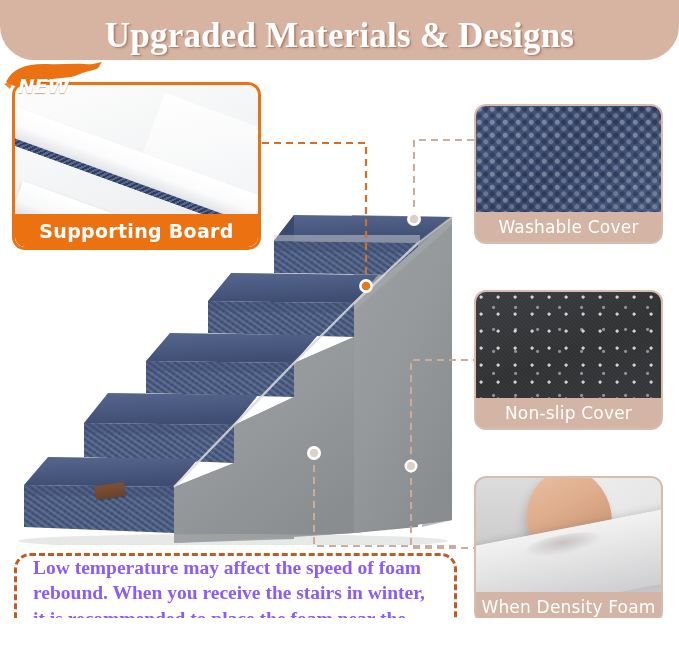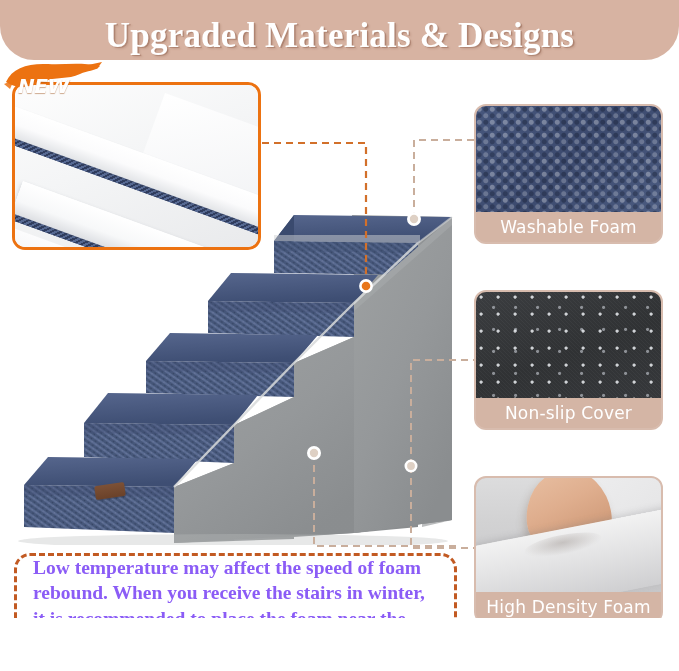--- a/index.html
+++ b/index.html
@@ -415,39 +415,42 @@
 
   <div class="inset-board">
     <div class="board-photo">
       <div class="slab slab-top-right"></div>
       <div class="slab slab-a-edge"></div>
       <div class="slab slab-a"></div>
       <div class="slab slab-c"></div>
       <div class="slab slab-b-edge"></div>
       <div class="slab slab-b"></div>
     </div>
+    <div class="inset-caption">
+      <span class="inset-caption-text">Supporting Board</span>
+    </div>
   </div>
 
   <div class="new-badge">
     <svg width="104" height="34" viewBox="0 0 104 34" aria-hidden="true">
       <path d="M4,22 C10,8 26,3 46,4 C62,5 78,2 98,6 C92,12 86,10 78,14
                C66,20 54,16 40,22 C28,27 16,30 4,22 Z" fill="#ec7211"></path>
       <path d="M86,5 L100,2 L95,9 Z" fill="#ec7211"></path>
       <path d="M2,24 L12,20 L8,29 Z" fill="#ec7211" opacity="0.85"></path>
       <rect x="58" y="9" width="7" height="3" fill="#ec7211" opacity="0.7"></rect>
     </svg>
     <span class="new-badge-text">NEW</span>
   </div>
 
   <div class="feature-panel panel-1">
     <div class="panel-photo">
       <div class="tex-fabric"></div>
     </div>
     <div class="panel-caption">
-      <span class="panel-caption-text">Washable Foam</span>
+      <span class="panel-caption-text">Washable Cover</span>
     </div>
   </div>
 
   <div class="feature-panel panel-2">
     <div class="panel-photo">
       <div class="tex-nonslip"></div>
     </div>
     <div class="panel-caption">
       <span class="panel-caption-text">Non-slip Cover</span>
     </div>
@@ -458,21 +461,21 @@
       <div class="tex-foam">
         <div class="foam-back"></div>
         <div class="hand">
           <div class="hand-knuckle"></div>
         </div>
         <div class="foam-slab"></div>
         <div class="foam-dent"></div>
       </div>
     </div>
     <div class="panel-caption">
-      <span class="panel-caption-text">High Density Foam</span>
+      <span class="panel-caption-text">When Density Foam</span>
     </div>
   </div>
 
   <svg class="connectors" viewBox="0 0 679 671" aria-hidden="true">
 
     <polyline points="262,143 366,143 366,286" fill="none" stroke="#d2702a" stroke-width="2.2" stroke-dasharray="7,5"></polyline>
 
     <polyline points="414,219 414,140 474,140" fill="none" stroke="#c9ae9c" stroke-width="2" stroke-dasharray="7,5"></polyline>
 
     <polyline points="411,466 411,360 474,360" fill="none" stroke="#c9ae9c" stroke-width="2" stroke-dasharray="7,5"></polyline>

